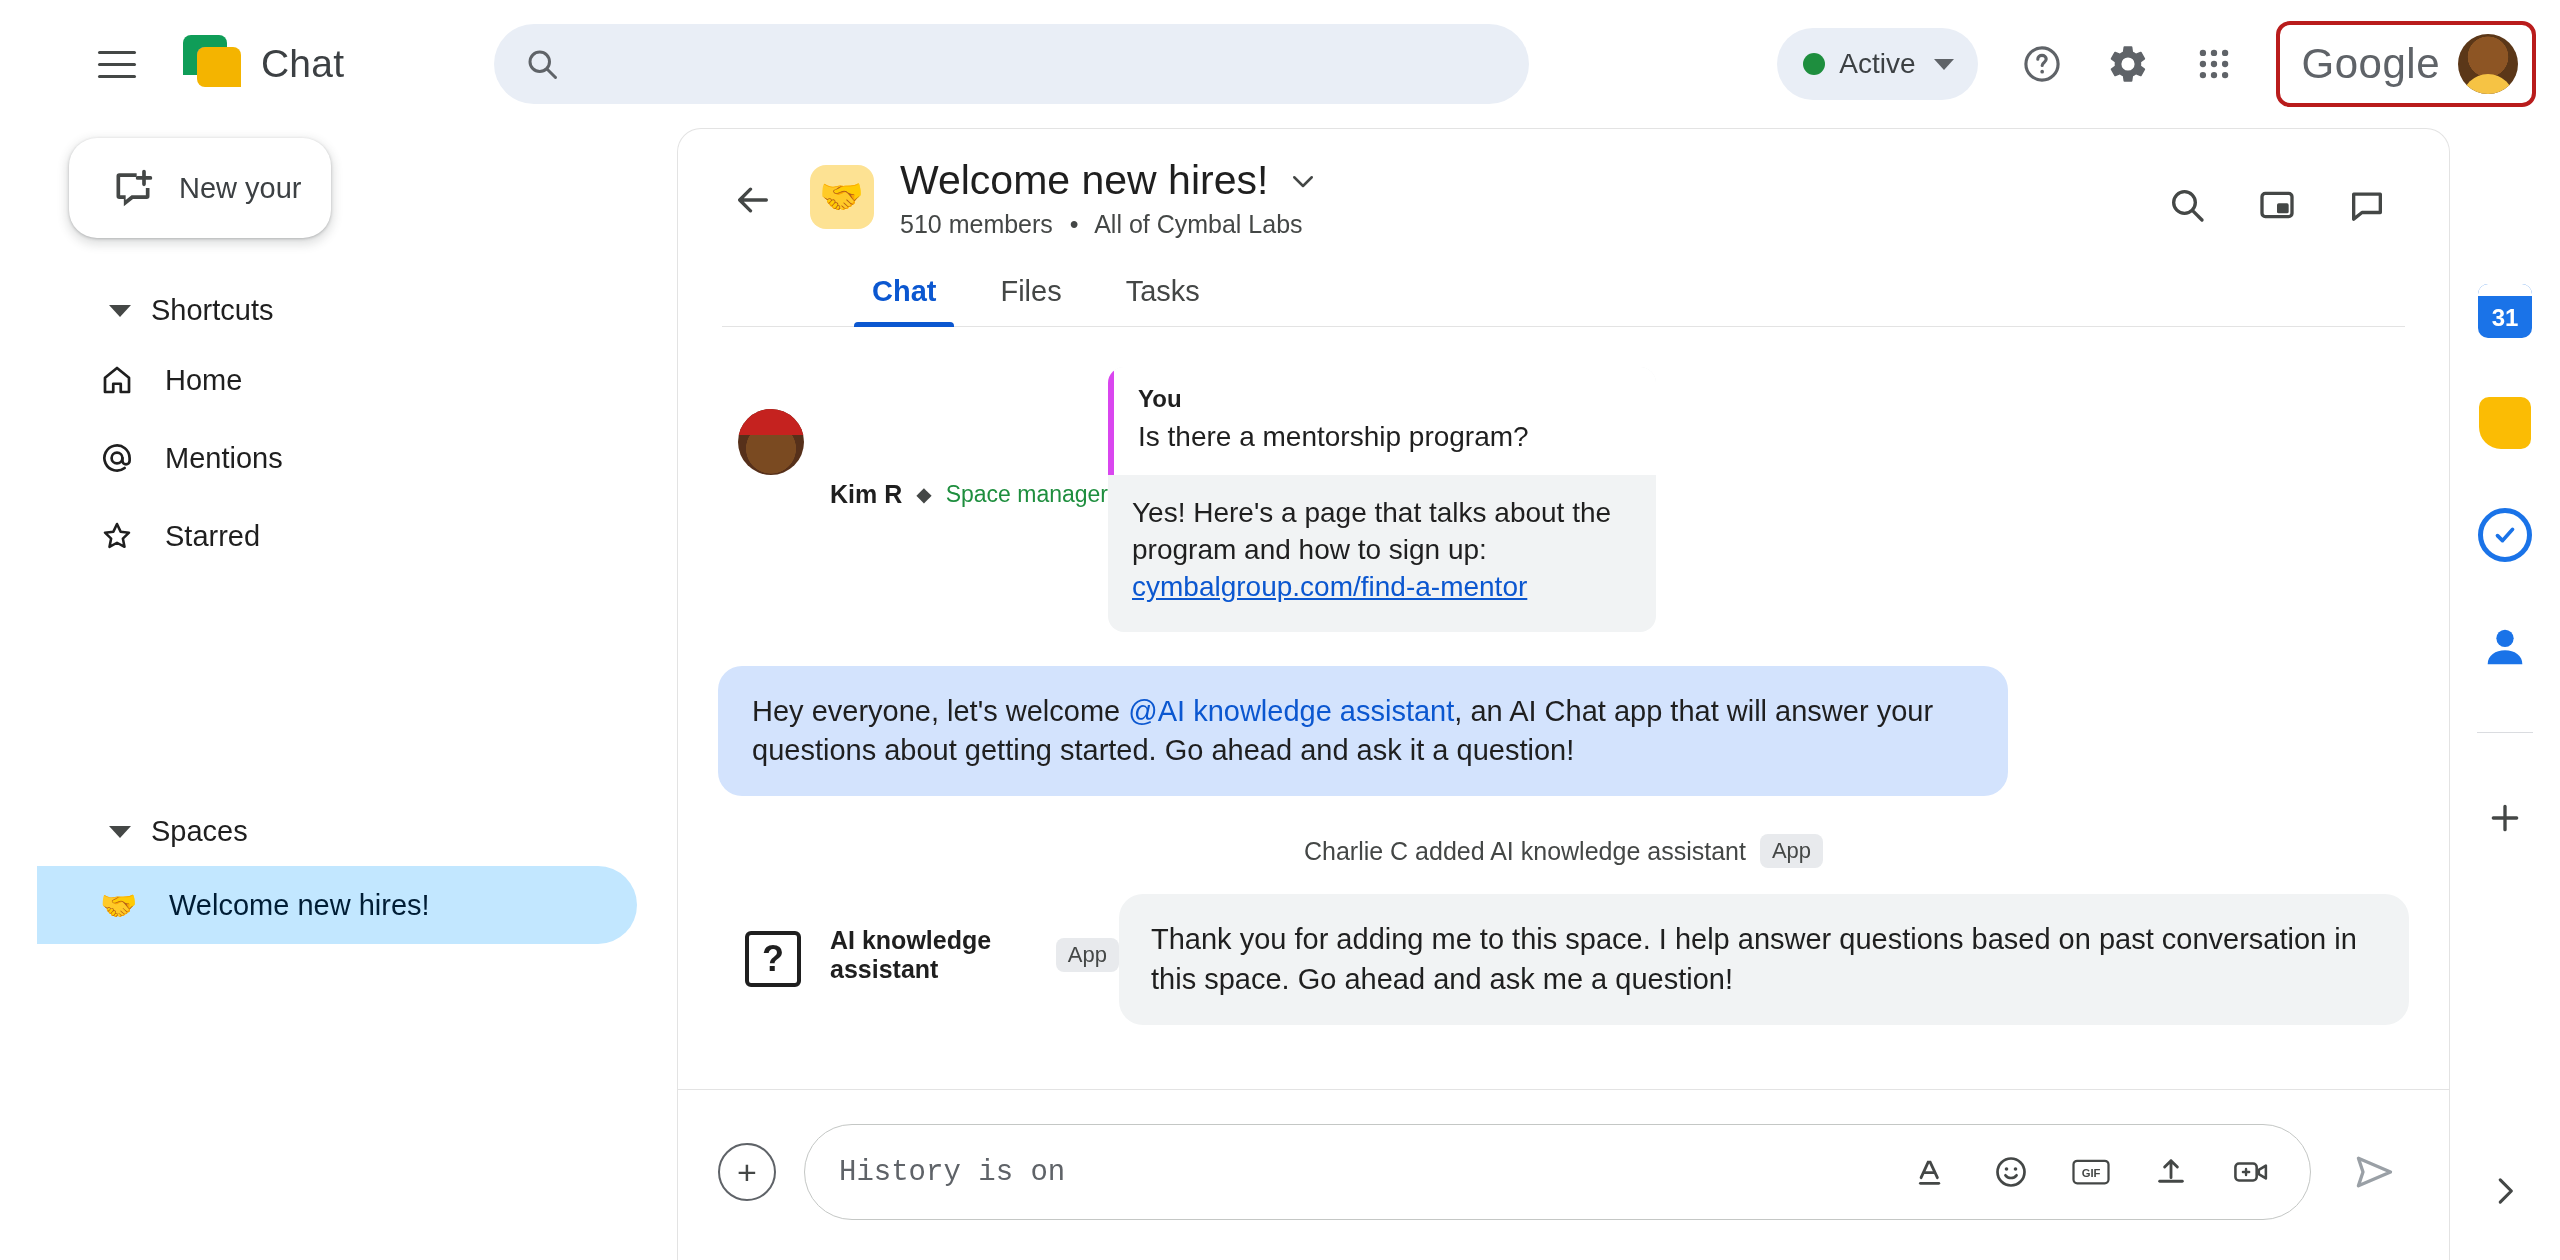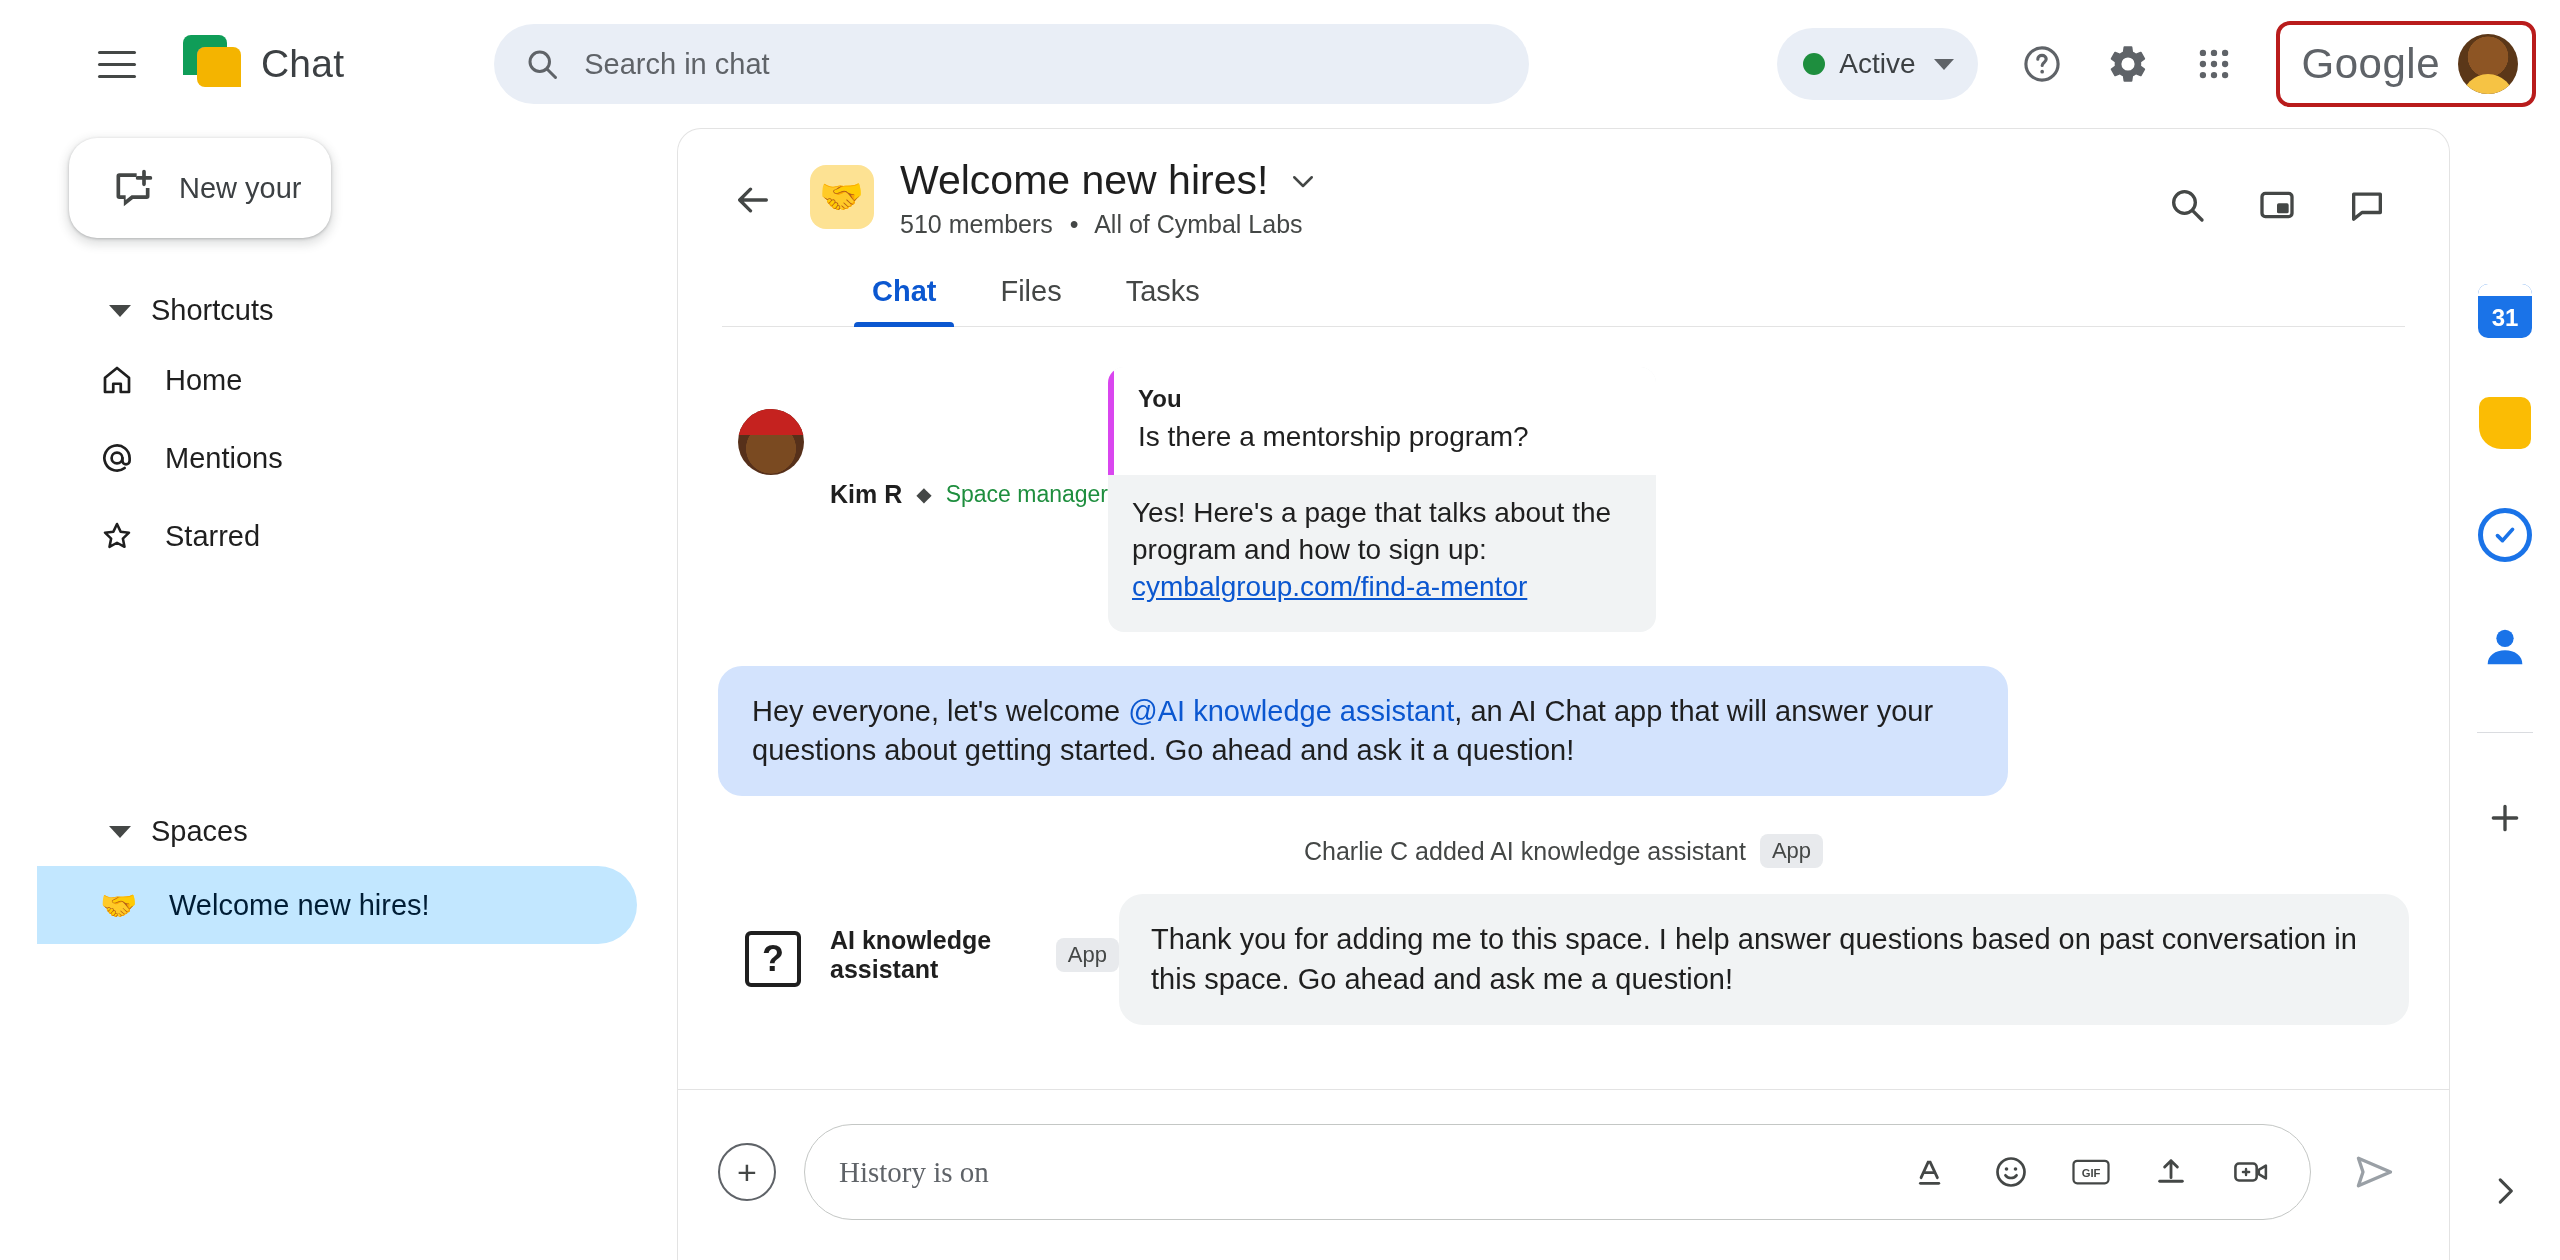--- a/index.html
+++ b/index.html
@@ -213,21 +213,21 @@
     width: 58px; height: 58px; border-radius: 50%; border: 2px solid #5f6368;
     display: flex; align-items: center; justify-content: center; cursor: pointer; flex: 0 0 auto;
     color: #444746; font-size: 34px; line-height: 1;
   }
   .input-pill {
     flex: 1; height: 96px; border: 1px solid #c4c7c5; border-radius: 48px;
     display: flex; align-items: center; padding: 0 30px 0 34px; gap: 22px;
   }
   .msg-input {
     flex: 1; border: none; outline: none; background: transparent;
-    font-size: 29px; color: #0369a1; font-family: Liberation Serif, serif;
+    font-size: 29px; color: #0369a1; font-family: Liberation Mono, monospace;
   }
   .msg-input::placeholder { color: #5f6368; }
   .comp-icon {
     width: 58px; height: 58px; border-radius: 50%; display: flex; align-items: center; justify-content: center;
     cursor: pointer; color: #444746;
   }
   .send-btn { width: 70px; height: 70px; display: flex; align-items: center; justify-content: center; color: #9aa0a6; cursor: pointer; border-radius: 50%; flex: 0 0 auto; }
 
   
   .rail {
@@ -264,21 +264,20 @@
       </div>
       <div class="brand-title">Chat</div>
     </div>
 
     <div class="searchwrap">
       <div class="searchbox">
         <svg width="36" height="36" viewBox="0 0 24 24" fill="none">
           <circle cx="10.5" cy="10.5" r="6.5" stroke="#5f6368" stroke-width="2"></circle>
           <line x1="15.5" y1="15.5" x2="21" y2="21" stroke="#5f6368" stroke-width="2" stroke-linecap="round"></line>
         </svg>
-        <input class="search-input" value="" placeholder="Search in chat" style="">
       </div>
     </div>
 
     <div class="topright">
       <div class="status-pill">
         <div class="status-dot"></div>
         <div class="status-text">Active</div>
         <div class="caret-down"></div>
       </div>
 

